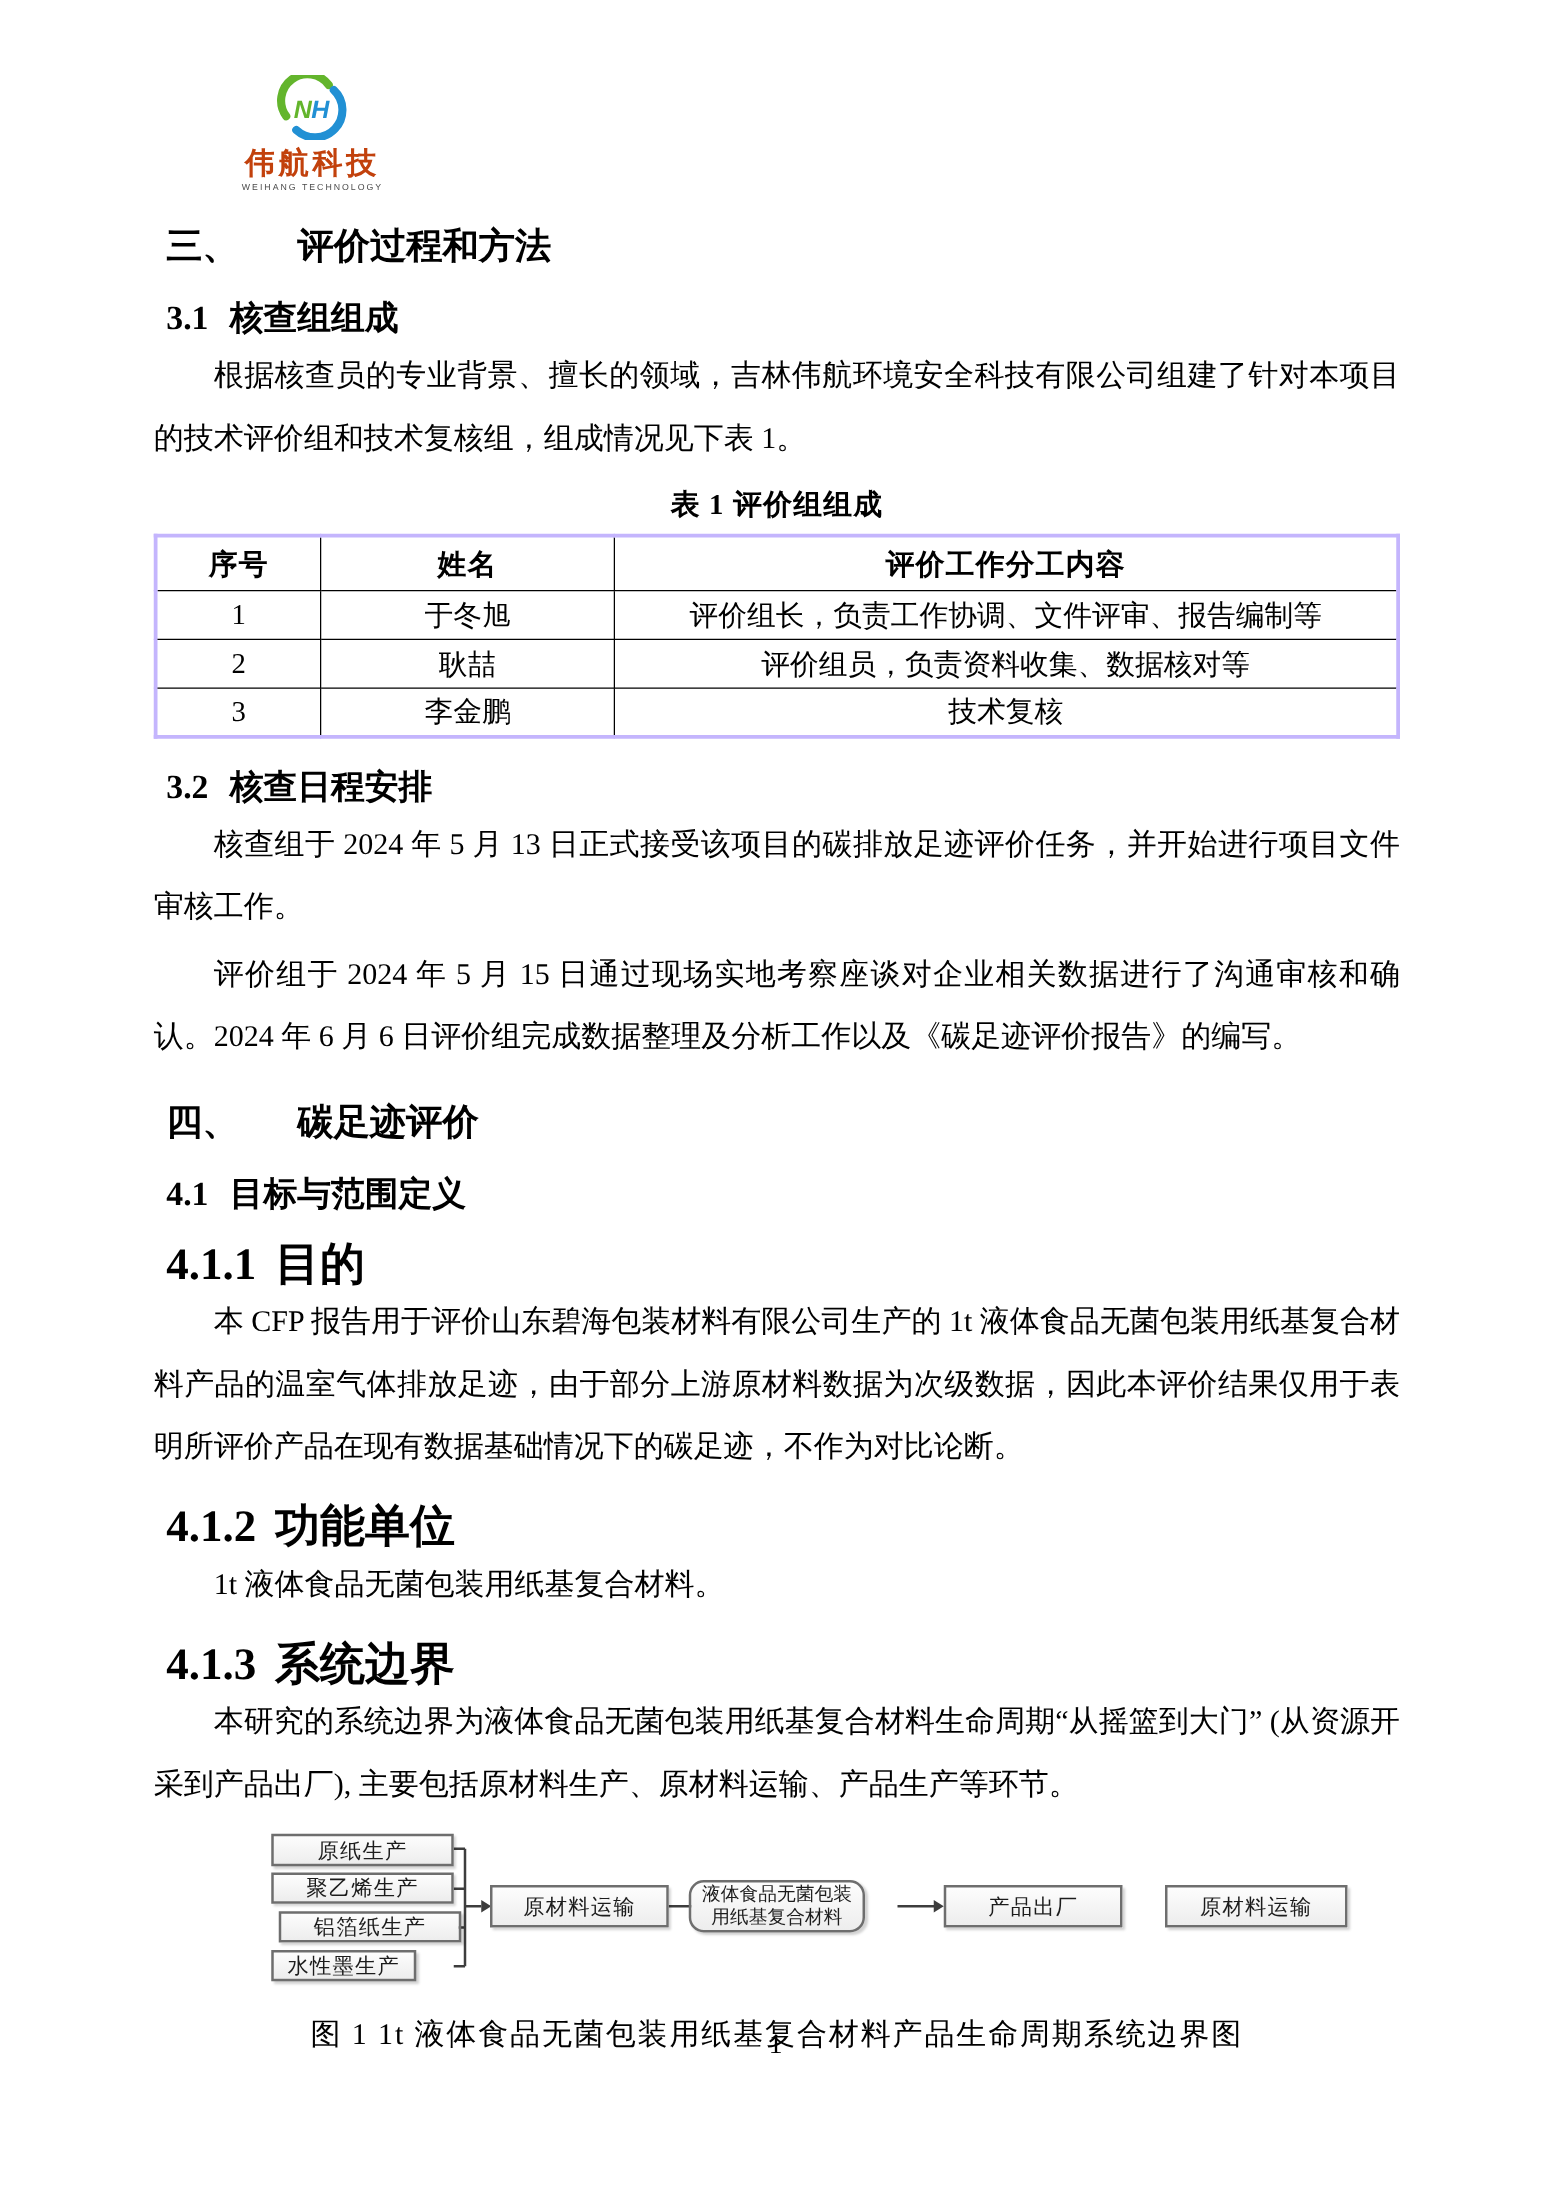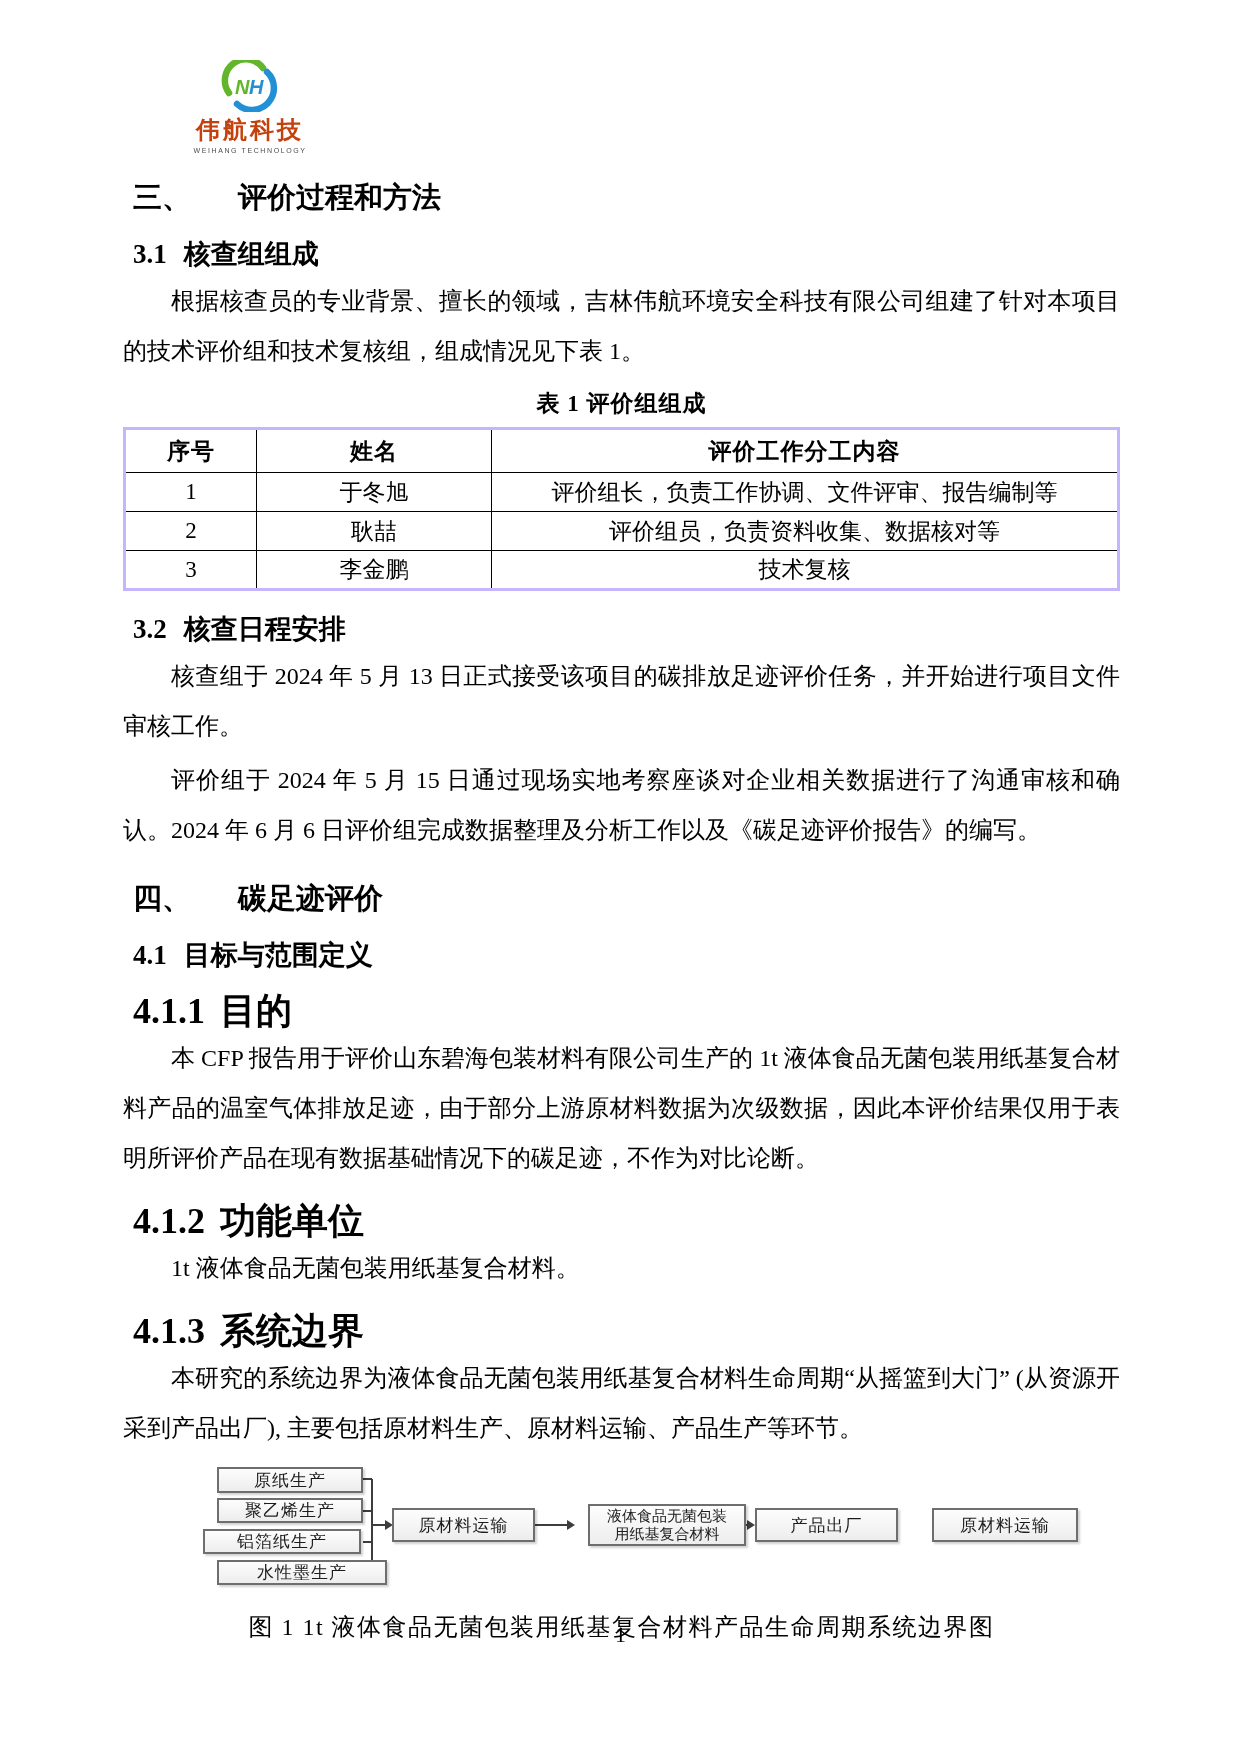--- a/index.html
+++ b/index.html
@@ -42,24 +42,24 @@
   .diagram svg.links { position:absolute; left:0; top:0; }
   .dbox {
     position:absolute; display:flex; align-items:center; justify-content:center;
     background:linear-gradient(180deg,#fdfdfd 0%,#ededed 100%);
     border:2px solid #6e6e6e; box-shadow:2px 2px 2px rgba(0,0,0,0.18);
     font-size:17px; letter-spacing:1px; color:#1c1c1c; text-align:center;
   }
   .dbox.small { font-size:15px; letter-spacing:0; line-height:18px; }
   .in1 { left:94px;  top:0;    width:146px; height:26px; }
   .in2 { left:94px;  top:31px; width:146px; height:25px; }
-  .in3 { left:80px;  top:62px; width:158px; height:25px; }
-  .in4 { left:94px;  top:93px; width:170px; height:25px; }
+  .in3 { left:100px;  top:62px; width:146px; height:25px; }
+  .in4 { left:94px;  top:93px; width:116px; height:25px; }
   .tr1 { left:269px; top:41px; width:143px; height:34px; }
-  .prd { left:465px; top:37px; width:158px; height:42px; }
+  .prd { left:428px; top:37px; width:141px; height:42px;border-radius:12px; }
   .ext { left:632px; top:41px; width:143px; height:34px; }
   .tr2 { left:809px; top:41px; width:146px; height:34px; }
   .fig-caption { text-align:center; font-size:24px; letter-spacing:1.5px; margin-top:20px; }
   
   .page-number { position:absolute; left:0; right:0; top:1622px; text-align:center; font-size:22px; }
 </style>
 </head>
 <body>
 
 <div class="page">

